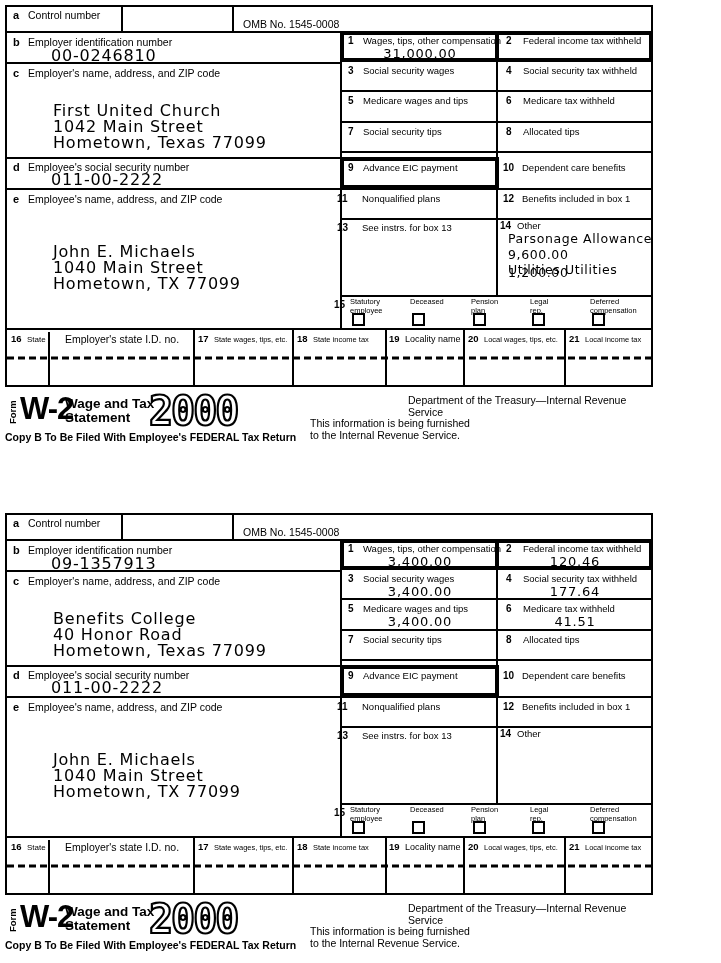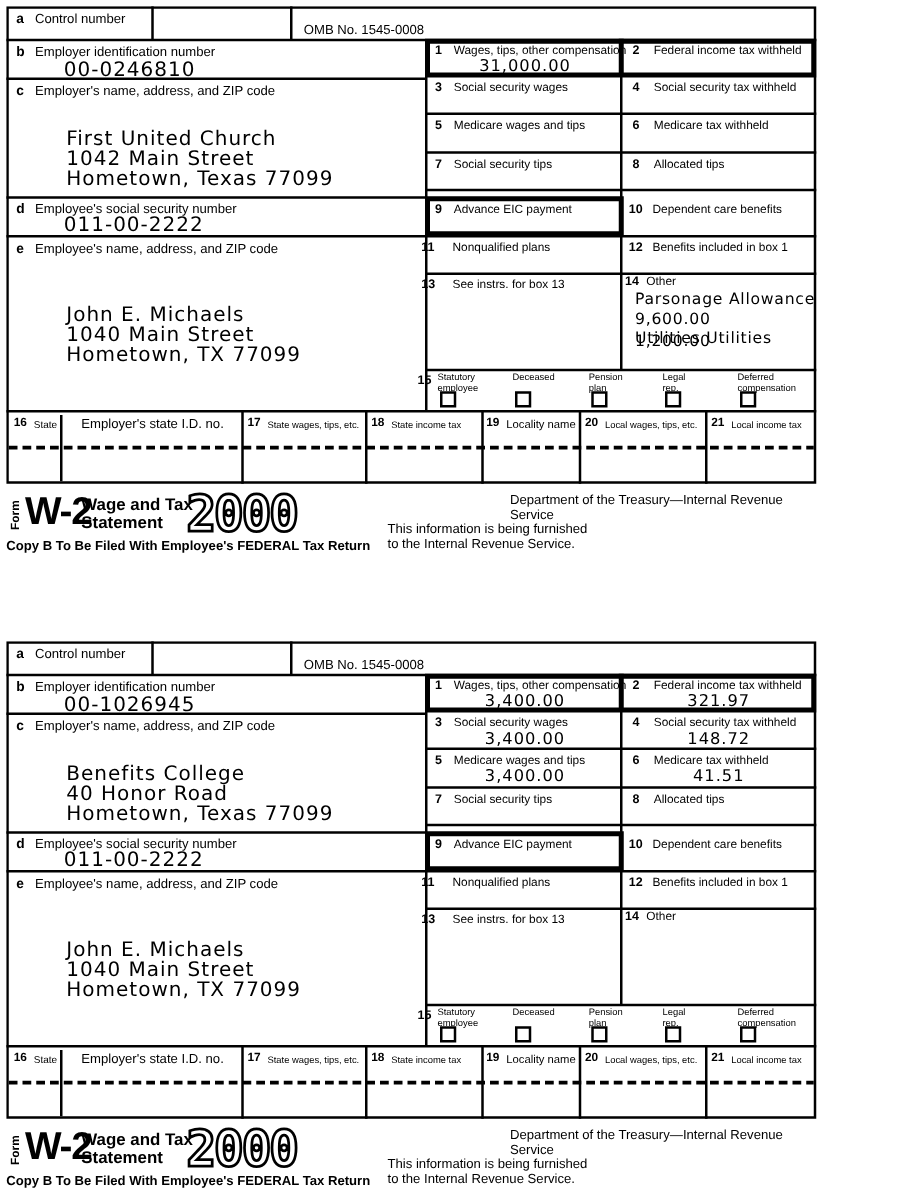--- a/index.html
+++ b/index.html
@@ -206,21 +206,21 @@
       <line class="bold" x1="492" y1="26" x2="492" y2="56"></line>
       <rect class="bold" x="337" y="154" width="155" height="28"></rect>
     </svg>
 
     <div class="t bl" style="left:8px;top:4px">a</div>
     <div class="t lbl" style="left:23px;top:4px">Control number</div>
     <div class="t lbl" style="left:238px;top:13px">OMB No. 1545-0008</div>
 
     <div class="t bl" style="left:8px;top:31px">b</div>
     <div class="t lbl" style="left:23px;top:31px">Employer identification number</div>
-    <div class="t val" style="left:46px;top:41px">00-1026945</div>
+    <div class="t val" style="left:46px;top:41px">09-1357913</div>
 
     <div class="t bl" style="left:8px;top:62px">c</div>
     <div class="t lbl" style="left:23px;top:62px">Employer's name, address, and ZIP code</div>
     <div class="t val" style="left:48px;top:96px">Benefits College</div>
     <div class="t val" style="left:48px;top:112px">40 Honor Road</div>
     <div class="t val" style="left:48px;top:128px">Hometown, Texas 77099</div>
 
     <div class="t bl" style="left:8px;top:156px">d</div>
     <div class="t lbl" style="left:23px;top:156px">Employee's social security number</div>
     <div class="t val" style="left:46px;top:165px">011-00-2222</div>
@@ -229,28 +229,28 @@
     <div class="t lbl" style="left:23px;top:188px">Employee's name, address, and ZIP code</div>
     <div class="t val" style="left:48px;top:237px">John E. Michaels</div>
     <div class="t val" style="left:48px;top:253px">1040 Main Street</div>
     <div class="t val" style="left:48px;top:269px">Hometown, TX 77099</div>
 
     <div class="t bn" style="left:343px;top:30px">1</div>
     <div class="t rl" style="left:358px;top:30px">Wages, tips, other compensation</div>
     <div class="bval" style="left:345px;top:41px;width:140px">3,400.00</div>
     <div class="t bn" style="left:501px;top:30px">2</div>
     <div class="t rl" style="left:518px;top:30px">Federal income tax withheld</div>
-    <div class="bval" style="left:496px;top:41px;width:148px">321.97</div>
+    <div class="bval" style="left:496px;top:41px;width:148px">120.46</div>
 
     <div class="t bn" style="left:343px;top:60px">3</div>
     <div class="t rl" style="left:358px;top:60px">Social security wages</div>
     <div class="bval" style="left:345px;top:71px;width:140px">3,400.00</div>
     <div class="t bn" style="left:501px;top:60px">4</div>
     <div class="t rl" style="left:518px;top:60px">Social security tax withheld</div>
-    <div class="bval" style="left:496px;top:71px;width:148px">148.72</div>
+    <div class="bval" style="left:496px;top:71px;width:148px">177.64</div>
 
     <div class="t bn" style="left:343px;top:90px">5</div>
     <div class="t rl" style="left:358px;top:90px">Medicare wages and tips</div>
     <div class="bval" style="left:345px;top:101px;width:140px">3,400.00</div>
     <div class="t bn" style="left:501px;top:90px">6</div>
     <div class="t rl" style="left:518px;top:90px">Medicare tax withheld</div>
     <div class="bval" style="left:496px;top:101px;width:148px">41.51</div>
 
     <div class="t bn" style="left:343px;top:121px">7</div>
     <div class="t rl" style="left:358px;top:121px">Social security tips</div>

